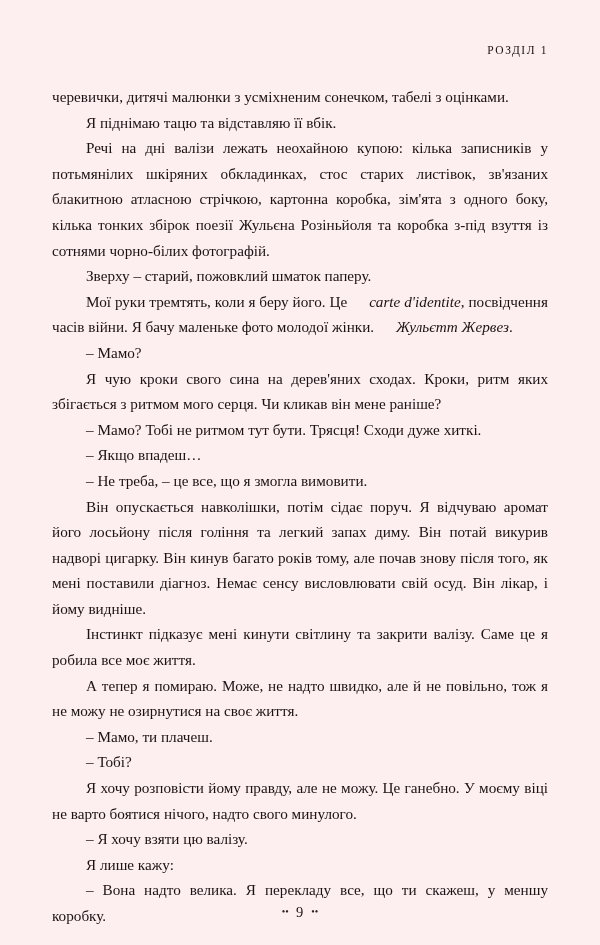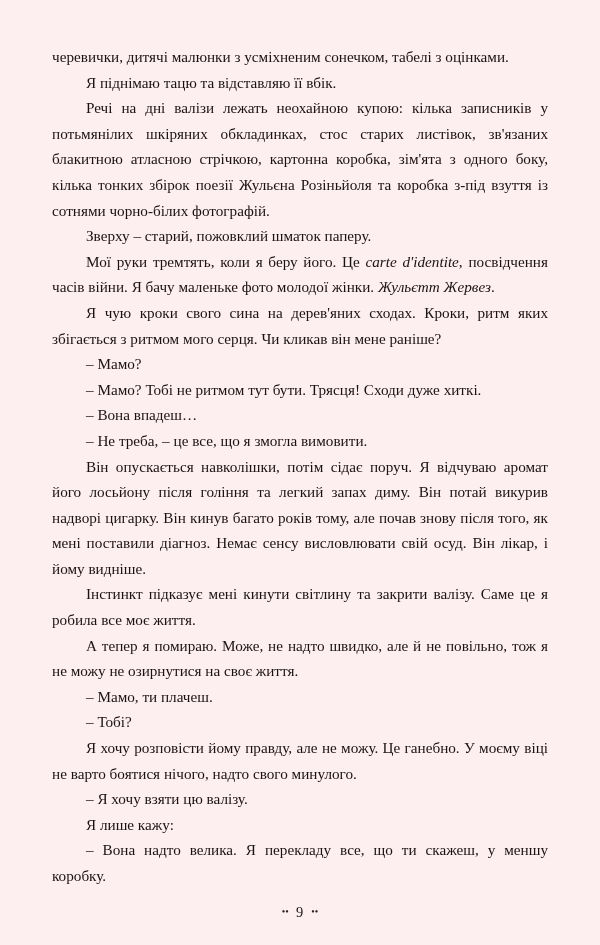--- a/index.html
+++ b/index.html
@@ -40,20 +40,21 @@
   }
   .body-text p {
     margin: 0;
     text-indent: 34px;
   }
   .body-text p.noindent {
     text-indent: 0;
   }
   em {
     font-style: italic;
+    margin-left: 18px;
   }
   .footer {
     position: absolute;
     left: 0;
     right: 0;
     bottom: 24px;
     text-align: center;
     font-size: 14px;
     color: #1a1213;
     letter-spacing: 1px;
@@ -68,31 +69,32 @@
     display: inline-block;
     padding: 0 7px;
     font-size: 14.5px;
   }
 </style>
 </head>
 <body>
 
 <div class="page">
 
+  <div class="header">РОЗДІЛ 1</div>
 
   <div class="body-text">
       <p class="noindent">черевички, дитячі малюнки з усміхненим сонечком, табелі з оцінками.</p>
       <p>Я піднімаю тацю та відставляю її вбік.</p>
       <p>Речі на дні валізи лежать неохайною купою: кілька записників у потьмянілих шкіряних обкладинках, стос старих листівок, зв'язаних блакитною атласною стрічкою, картонна коробка, зім'ята з одного боку, кілька тонких збірок поезії Жульєна Розіньйоля та коробка з-під взуття із сотнями чорно-білих фотографій.</p>
       <p>Зверху – старий, пожовклий шматок паперу.</p>
       <p>Мої руки тремтять, коли я беру його. Це <em>carte d'identite</em>, посвідчення часів війни. Я бачу маленьке фото молодої жінки. <em>Жульєтт Жервез</em>.</p>
+      <p>– Мамо?</p>
       <p>Я чую кроки свого сина на дерев'яних сходах. Кроки, ритм яких збігається з ритмом мого серця. Чи кликав він мене раніше?</p>
-      <p>– Мамо?</p>
       <p>– Мамо? Тобі не ритмом тут бути. Трясця! Сходи дуже хиткі.</p>
-      <p> – Вона впадеш…</p>
+      <p> – Якщо впадеш…</p>
       <p>– Не треба, – це все, що я змогла вимовити.</p>
       <p>Він опускається навколішки, потім сідає поруч. Я відчуваю аромат його лосьйону після гоління та легкий запах диму. Він потай викурив надворі цигарку. Він кинув багато років тому, але почав знову після того, як мені поставили діагноз. Немає сенсу висловлювати свій осуд. Він лікар, і йому видніше.</p>
       <p>Інстинкт підказує мені кинути світлину та закрити валізу. Саме це я робила все моє життя.</p>
       <p>А тепер я помираю. Може, не надто швидко, але й не повільно, тож я не можу не озирнутися на своє життя.</p>
       <p>– Мамо, ти плачеш.</p>
       <p>– Тобі?</p>
       <p>Я хочу розповісти йому правду, але не можу. Це ганебно. У моєму віці не варто боятися нічого, надто свого минулого.</p>
       <p>– Я хочу взяти цю валізу.</p>
       <p>Я лише кажу:</p>
       <p>– Вона надто велика. Я перекладу все, що ти скажеш, у меншу коробку.</p>

